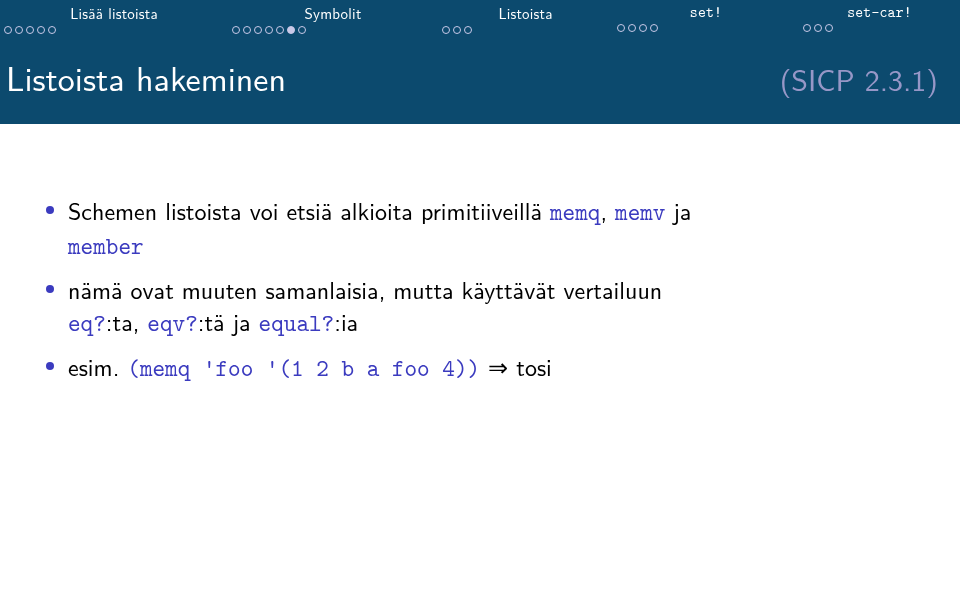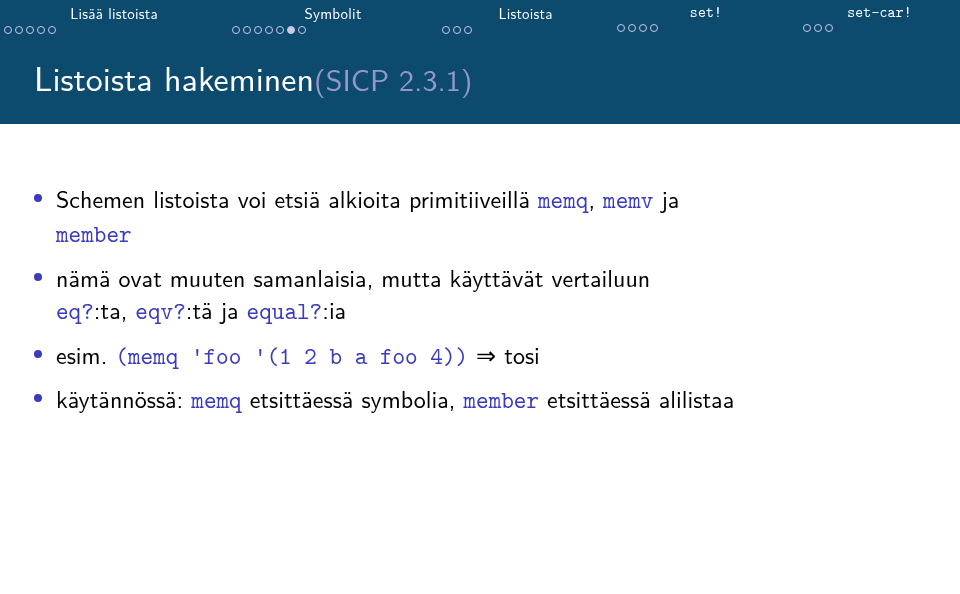--- a/index.html
+++ b/index.html
@@ -49,37 +49,38 @@
     width: 8px;
     height: 8px;
     border-radius: 50%;
     border: 1px solid #c9c9e8;
     box-sizing: border-box;
   }
   .dot.filled {
     background: #c9c9e8;
   }
   .headline .title-row {
-    padding: 14px 22px 22px 34px;
+    padding: 14px 22px 22px 6px;
     font-size: 34px;
     display: flex;
+    justify-content: space-between;
     align-items: baseline;
   }
   .headline .title-row .sub {
     font-size: 30px;
     color: #9797c7;
   }
   .body {
     padding: 54px 22px 0 22px;
     font-size: 24px;
     line-height: 1.35;
   }
   ul.bullets {
     list-style: none;
-    margin: 4px;
+    margin: 16px;
     padding: 0;
   }
   ul.bullets > li {
     position: relative;
     padding-left: 30px;
     margin-bottom: 10px;
   }
   ul.bullets > li::before {
     content: "";
     position: absolute;
@@ -177,20 +178,17 @@
         <div>
           <span class="tt">eq?</span><span>:ta, </span><span class="tt">eqv?</span><span>:tä ja </span><span class="tt">equal?</span><span>:ia</span>
         </div>
       </li>
 
       <li>
         <span>esim. </span><span class="tt">(memq 'foo '(1 2 b a foo 4))</span><span> ⇒ tosi</span>
       </li>
 
 
-      <li>
-        <span>käytännössä: </span><span class="tt">memq</span><span> etsittäessä symbolia, </span><span class="tt">member</span><span> etsittäessä alilistaa</span>
-      </li>
 
     </ul>
   </div>
 
 </div>
 
 </body></html>

